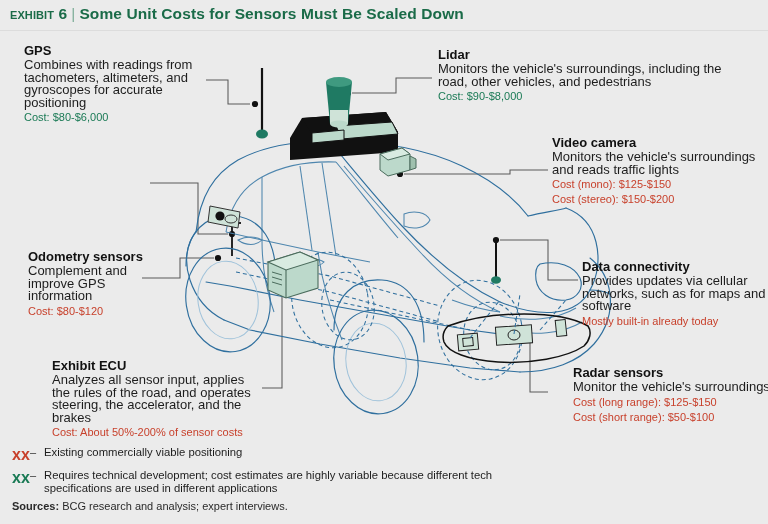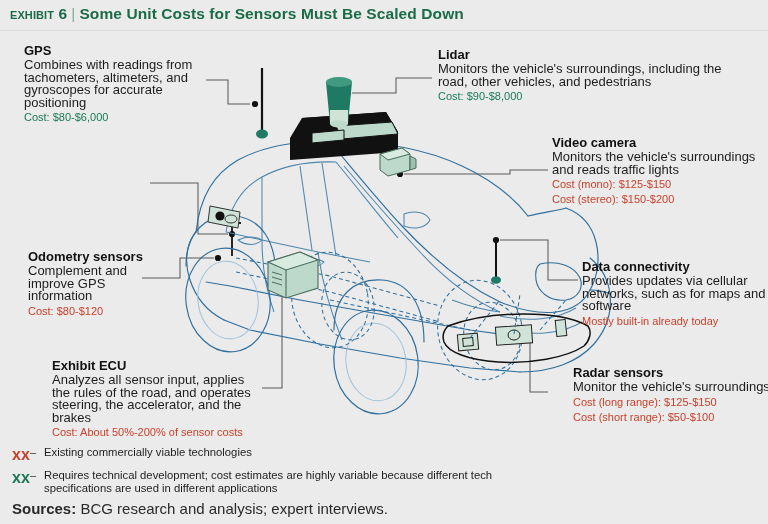--- a/index.html
+++ b/index.html
@@ -35,21 +35,21 @@
   .c.red{color:#c8412c;}
 
   
   .legend{position:absolute;left:12px;top:446px;width:520px;}
   .lrow{display:flex;align-items:flex-start;margin-bottom:5px;}
   .lxx{width:18px;font-size:16px;font-weight:bold;flex:0 0 auto;}
   .lxx.red{color:#c8412c;}
   .lxx.green{color:#1a7a55;}
   .ldash{width:14px;flex:0 0 auto;font-size:11px;color:#333;}
   .ltxt{font-size:11.3px;line-height:13px;color:#1d1d1d;}
-  .sources{position:absolute;left:12px;top:500px;font-size:15px;color:#2a2a2a;}
+  .sources{position:absolute;left:12px;top:500px;font-size:11px;color:#2a2a2a;}
   .sources b{font-weight:bold;}
 
   
   svg.art{position:absolute;left:0;top:0;width:768px;height:524px;pointer-events:none;}
   .cl{fill:none;stroke:#2f6f9e;stroke-width:1.15;stroke-linecap:round;stroke-linejoin:round;}
   .cl2{fill:none;stroke:#4e86ae;stroke-width:1.05;}
   .clt{fill:none;stroke:#9fc2da;stroke-width:1.0;}
   .dash{fill:none;stroke:#2f6f9e;stroke-width:1.05;stroke-dasharray:4 3;}
   .lead{fill:none;stroke:#5a5a5a;stroke-width:1.05;}
   .dot{fill:#111;}
@@ -257,21 +257,21 @@
     <div class="h">Radar sensors</div>
     <div class="d">Monitor the vehicle's surroundings</div>
     <div class="c red">Cost (long range): $125-$150</div>
     <div class="c red">Cost (short range): $50-$100</div>
   </div>
 
   <div class="legend">
     <div class="lrow">
       <span class="lxx red">xx</span>
       <span class="ldash">–</span>
-      <span class="ltxt">Existing commercially viable technologies</span>
+      <span class="ltxt">Existing commercially viable positioning</span>
     </div>
     <div class="lrow">
       <span class="lxx green">xx</span>
       <span class="ldash">–</span>
       <span class="ltxt">Requires technical development; cost estimates are highly variable because different tech specifications are used in different applications</span>
     </div>
   </div>
 
   <div class="sources">
     <b>Sources:</b>

